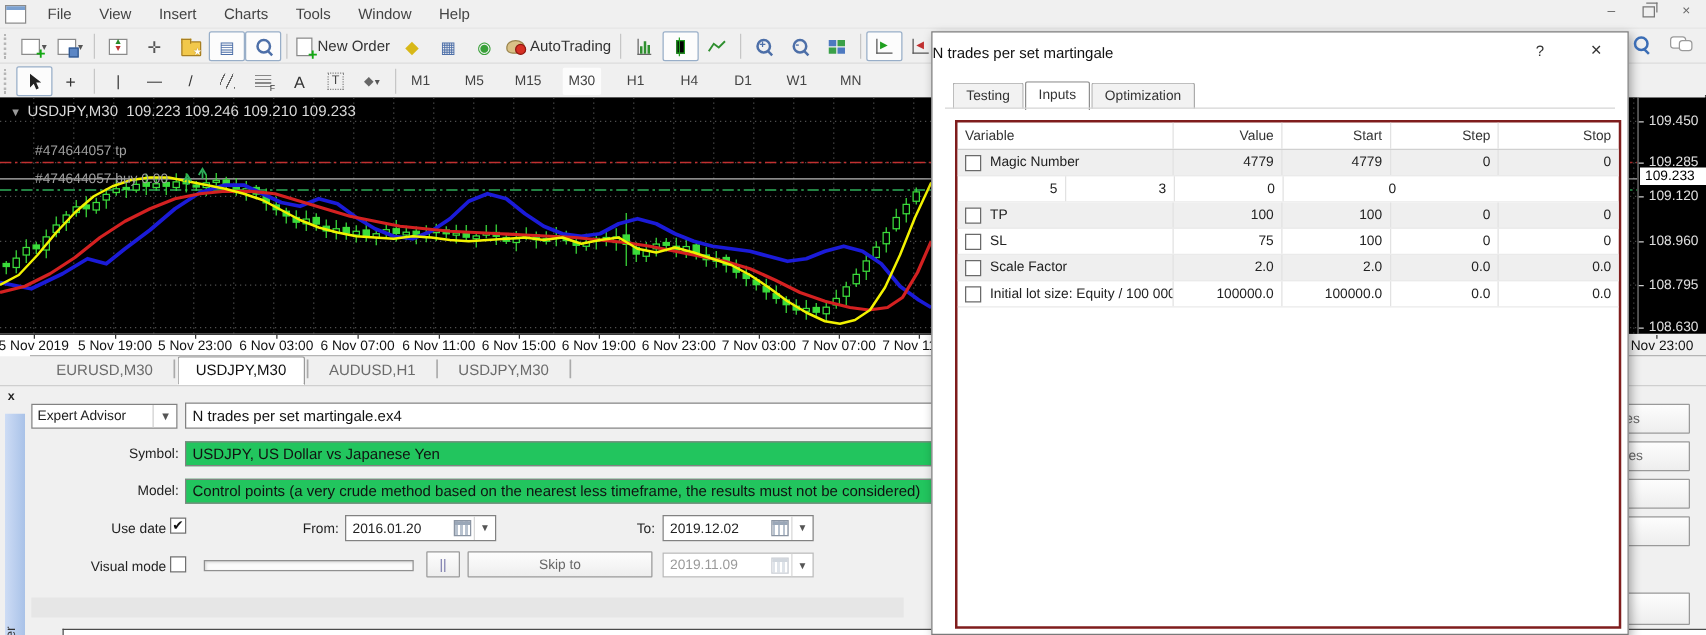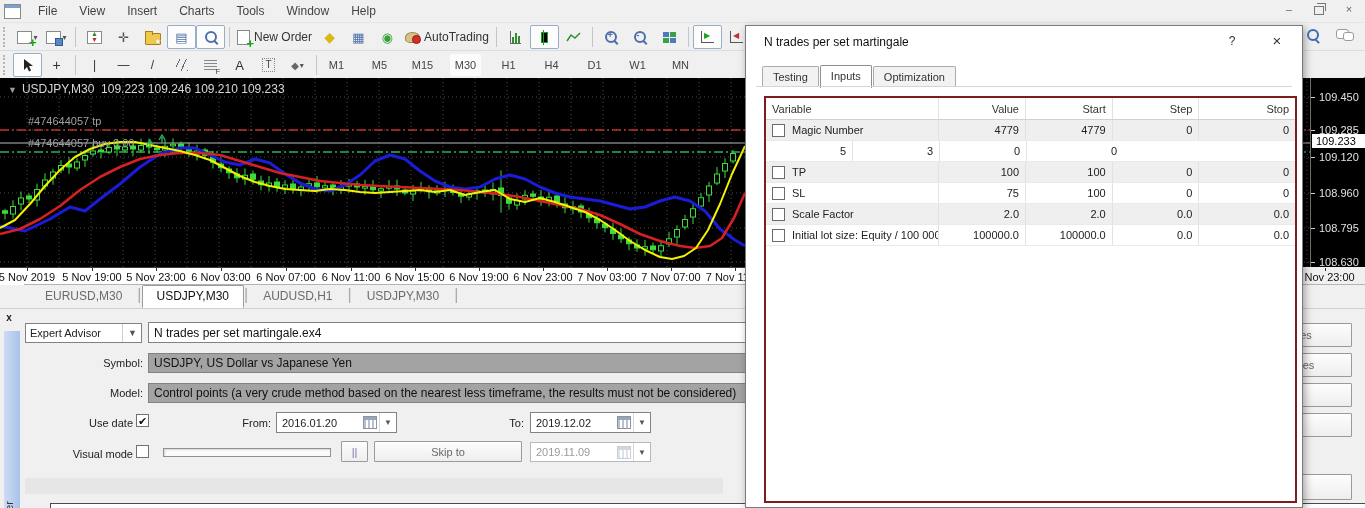--- a/index.html
+++ b/index.html
@@ -71,21 +71,21 @@
   .ctab.active{background:#fff;color:#111;border:1px solid #9a9a9a;border-bottom:1px solid #fff;border-radius:2px 2px 0 0;}
   .ctab-sep{color:#aaa;padding:3px 0 4px;}
   
   .tester{left:0;top:308px;width:1365px;height:200px;background:#f0f0f0;border-top:1px solid #cfcfcf;overflow:hidden;}
   .tstrip{position:absolute;left:4px;top:22px;width:16px;height:178px;background:linear-gradient(90deg,#cddcf5,#a9c2e8);}
   .tclose{position:absolute;left:3px;top:3px;width:12px;height:12px;font-size:10px;font-weight:bold;color:#222;line-height:11px;text-align:center;}
   .tstrip-label{position:absolute;left:3px;top:222px;transform:rotate(-90deg);transform-origin:top left;font-size:11px;color:#333;}
   .t-label{position:absolute;font-size:11px;color:#222;text-align:right;}
   .field{position:absolute;border:1px solid #828282;background:#fff;font-size:12px;color:#111;
          padding:0 5px;display:flex;align-items:center;box-sizing:border-box;white-space:nowrap;overflow:hidden;}
-  .field.ro{background:#a3a3a3;}
+  .field.ro{background:#22c55e;}
   .combo{position:absolute;border:1px solid #828282;background:#fff;font-size:11px;display:flex;align-items:center;
          padding:0 4px;box-sizing:border-box;justify-content:space-between;}
   .combo .cv{border-left:1px solid #d0d0d0;align-self:stretch;display:flex;align-items:center;padding-left:5px;margin-left:4px;color:#555;font-size:9px;}
   .cb{position:absolute;width:13px;height:13px;border:1px solid #707070;background:#fff;font-size:11px;line-height:12px;text-align:center;color:#111;box-sizing:border-box;}
   .datefield{position:absolute;border:1px solid #828282;background:#fff;font-size:11px;display:flex;align-items:center;box-sizing:border-box;padding-left:5px;}
   .datefield .txt{flex:1;}
   .datefield .cal{width:12px;height:11px;margin-right:2px;background:
       linear-gradient(#9aa7b8 0 3px,transparent 3px),
       repeating-linear-gradient(90deg,#b8c2cf 0 2px,#fff 2px 4px);border:1px solid #8a94a2;}
   .datefield .da{font-size:8px;color:#555;padding:0 4px;border-left:1px solid #d8d8d8;align-self:stretch;display:flex;align-items:center;}
@@ -93,21 +93,21 @@
   .datefield.dis .cal{opacity:.45;}
   .btn{position:absolute;border:1px solid #9a9a9a;background:linear-gradient(#fdfdfd,#eee);font-size:11px;color:#666;
        display:flex;align-items:center;justify-content:center;box-sizing:border-box;border-radius:1px;}
   .slider-track{position:absolute;height:9px;border:1px solid #909090;background:#fbfbfb;box-shadow:inset 1px 1px 2px rgba(0,0,0,.15);box-sizing:border-box;}
   .progress{position:absolute;height:16px;background:#e6e6e6;}
   .progress .fill{height:100%;background:#1db33f;}
   .bottom-strip{position:absolute;left:50px;top:194px;width:1315px;height:6px;background:#fff;border:1px solid #4a4a4a;border-right:none;border-bottom:none;}
   
   .dialog{left:745px;top:25px;width:558px;height:483px;background:#fff;border:1px solid #7a7a7a;
           box-shadow:2px 3px 8px rgba(0,0,0,.35);box-sizing:border-box;z-index:50;}
-  .dlg-title{position:absolute;left:18px;top:9px;font-size:12px;color:#111;}
+  .dlg-title{position:absolute;left:0;top:9px;font-size:12px;color:#111;}
   .dlg-help{position:absolute;right:62px;top:8px;width:16px;text-align:center;font-size:12px;color:#333;}
   .dlg-close{position:absolute;right:16px;top:6px;width:18px;text-align:center;font-size:15px;color:#333;}
   .dlg-tabs{position:absolute;left:16px;top:38px;display:flex;align-items:flex-end;}
   .dlg-tab{font-size:11px;padding:4px 10px;border:1px solid #ababab;border-bottom:none;background:#f2f2f2;color:#333;margin-right:1px;border-radius:2px 2px 0 0;}
   .dlg-tab.active{background:#fff;padding-bottom:6px;position:relative;top:1px;border-color:#8f8f8f;}
   .tab-line{position:absolute;left:10px;right:10px;top:60px;border-top:1px solid #d5d5d5;}
   .ptable{position:absolute;left:18px;top:70px;width:533px;height:407px;border:2px solid #7f1d1d;background:#fff;box-sizing:border-box;overflow:hidden;}
   .prow{display:flex;height:20px;align-items:center;font-size:11px;border-bottom:1px solid #eaeaea;}
   .prow.head{height:21px;border-bottom:1px solid #d0d0d0;color:#333;}
   .prow.alt{background:#efefef;}

